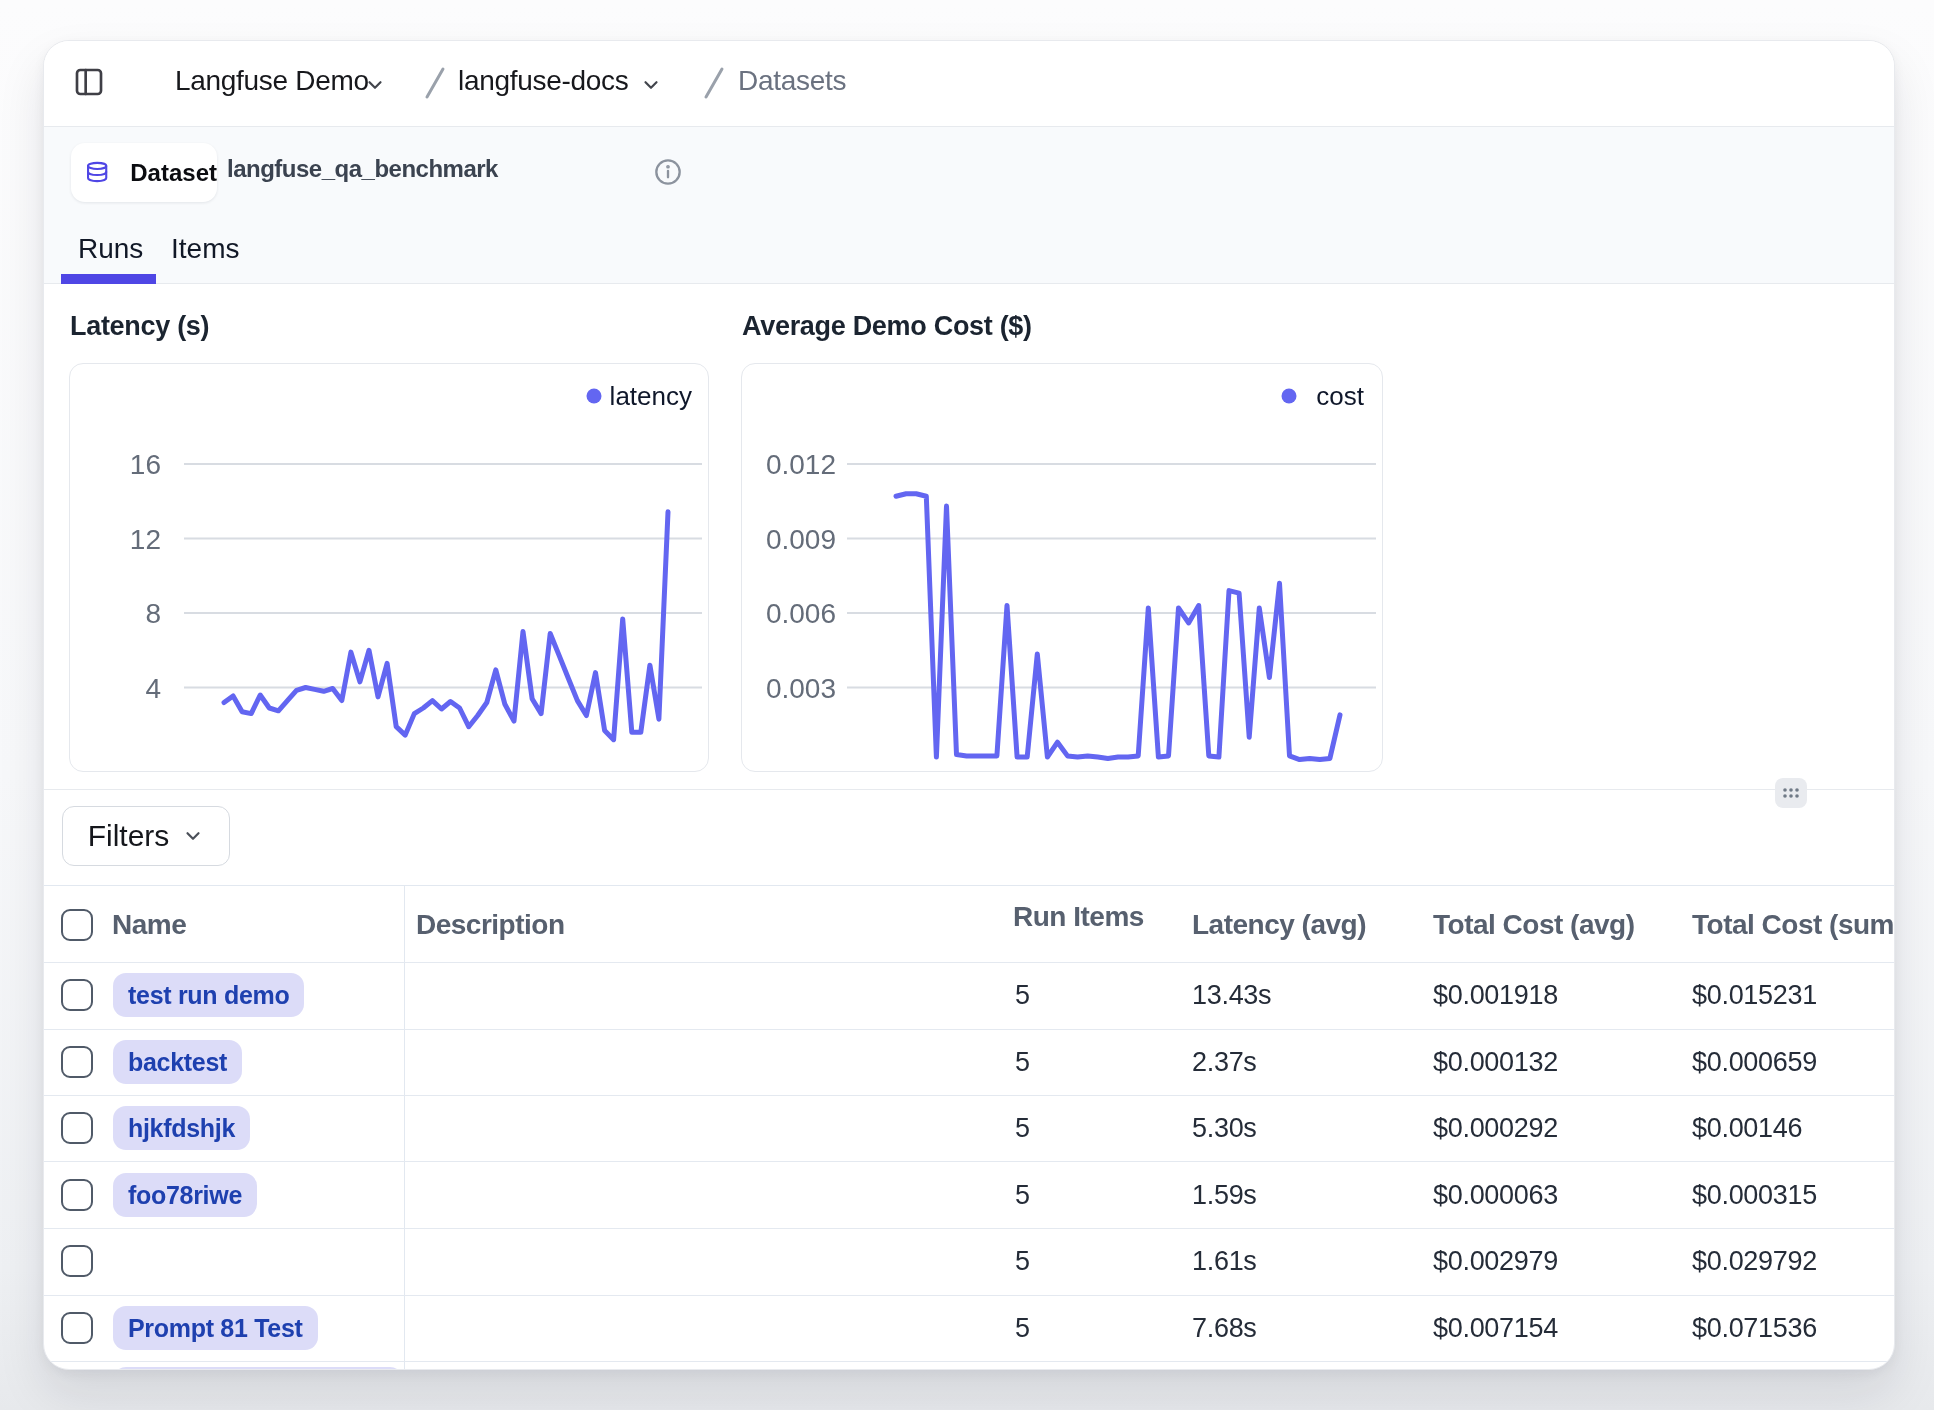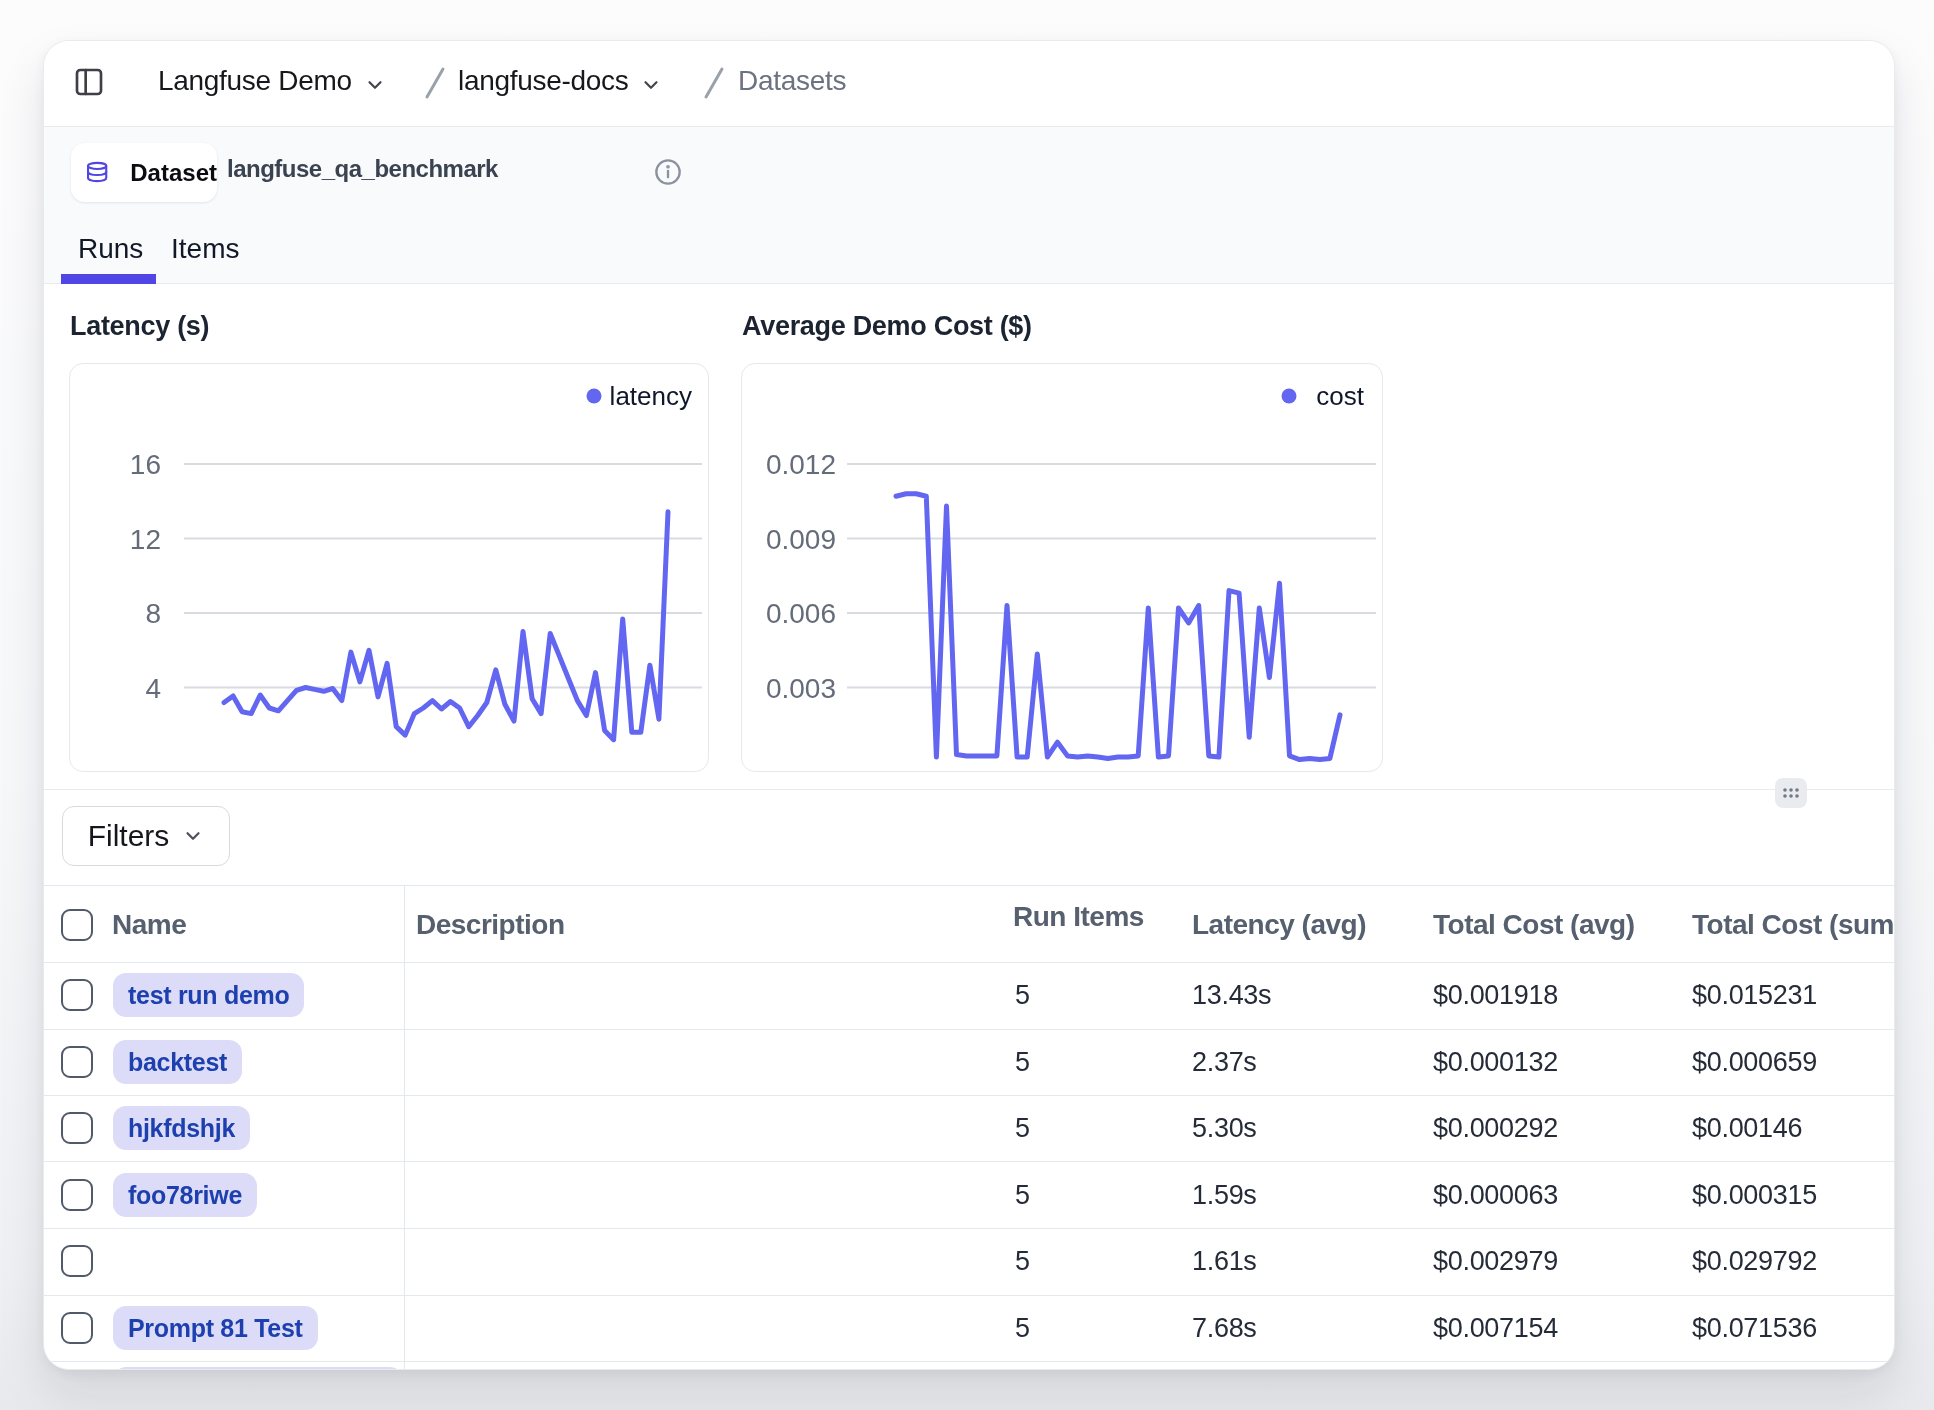--- a/index.html
+++ b/index.html
@@ -37,21 +37,21 @@
 </style>
 </head>
 <body>
 <div class="card">
 
   <div class="nav"></div>
   <svg class="abs" style="left:29px;top:25px" width="32" height="32" viewBox="0 0 24 24" fill="none" stroke="#3f3f46" stroke-width="2" stroke-linecap="round" stroke-linejoin="round">
       <rect x="3" y="3" width="18" height="18" rx="2.5"></rect>
       <line x1="9.5" y1="3" x2="9.5" y2="21"></line>
     </svg>
-  <div class="abs crumb" style="left:114px;top:24px">Langfuse Demo</div>
+  <div class="abs crumb" style="left:131px;top:24px">Langfuse Demo</div>
   <svg class="abs" style="left:320px;top:33px" width="22" height="22" viewBox="0 0 24 24" fill="none" stroke="#43464d" stroke-width="2.4" stroke-linecap="round" stroke-linejoin="round">
       <polyline points="6,9 12,15 18,9"></polyline>
     </svg>
   <svg class="abs" style="left:371px;top:24px" width="40" height="36">
       <line class="slash" x1="28" y1="4" x2="12" y2="32"></line>
     </svg>
   <div class="abs crumb" style="left:414px;top:24px">langfuse-docs</div>
   <svg class="abs" style="left:596px;top:33px" width="22" height="22" viewBox="0 0 24 24" fill="none" stroke="#43464d" stroke-width="2.4" stroke-linecap="round" stroke-linejoin="round">
       <polyline points="6,9 12,15 18,9"></polyline>
     </svg>

